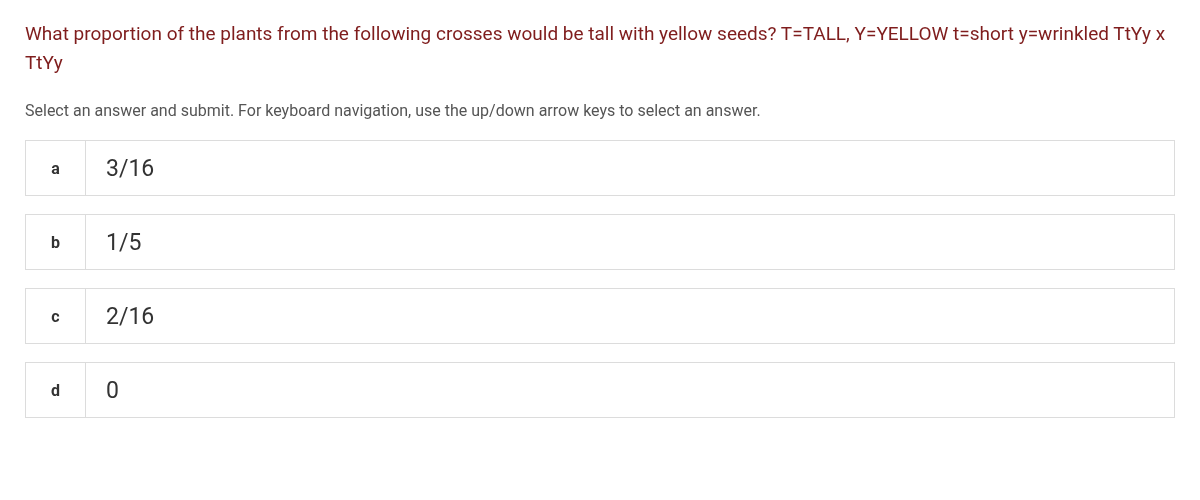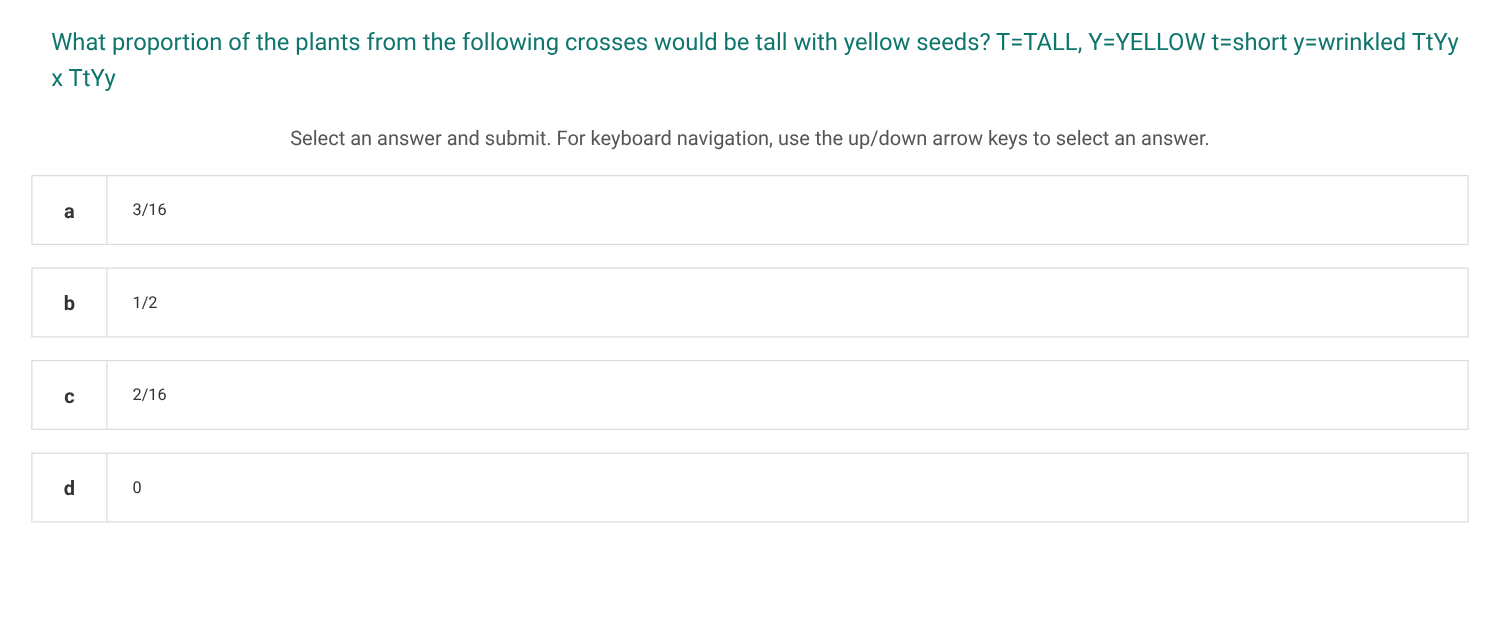--- a/index.html
+++ b/index.html
@@ -9,31 +9,29 @@
     }
     body {
       font-family: -apple-system, BlinkMacSystemFont, "Segoe UI", Roboto, "Helvetica Neue", Arial, sans-serif;
       background: #fff;
       padding: 20px 25px;
       color: #212529;
     }
     .question-text {
       font-size: 19px;
       line-height: 1.5;
-      color: #0f766e;
+      color: #7f1d1d;
       margin-bottom: 24px;
       font-weight: 400;
-      margin-left: 16px;
     }
     .instruction-text {
       font-size: 16px;
       color: #555;
       margin-bottom: 20px;
       font-weight: 400;
-      text-align: center;
     }
     .options-container {
       display: flex;
       flex-direction: column;
       gap: 18px;
     }
     .option-row {
       display: flex;
       align-items: stretch;
       border: 1px solid #dcdcdc;
@@ -50,39 +48,39 @@
       font-size: 16px;
       color: #333;
       border-right: 1px solid #dcdcdc;
       flex-shrink: 0;
     }
     .option-text {
       flex: 1;
       display: flex;
       align-items: center;
       padding: 0 20px;
-      font-size: 13px;
+      font-size: 23px;
       color: #333;
     }
   </style>
 </head>
 <body>
 
 <div class="question-text">What proportion of the plants from the following crosses would be tall with yellow seeds? T=TALL, Y=YELLOW t=short y=wrinkled TtYy x TtYy</div>
 
 <div class="instruction-text">Select an answer and submit. For keyboard navigation, use the up/down arrow keys to select an answer.</div>
 
 <div class="options-container">
   <div class="option-row">
     <div class="option-letter">a</div>
     <div class="option-text">3/16</div>
   </div>
   <div class="option-row">
     <div class="option-letter">b</div>
-    <div class="option-text">1/2</div>
+    <div class="option-text">1/5</div>
   </div>
   <div class="option-row">
     <div class="option-letter">c</div>
     <div class="option-text">2/16</div>
   </div>
   <div class="option-row">
     <div class="option-letter">d</div>
     <div class="option-text">0</div>
   </div>
 </div>

